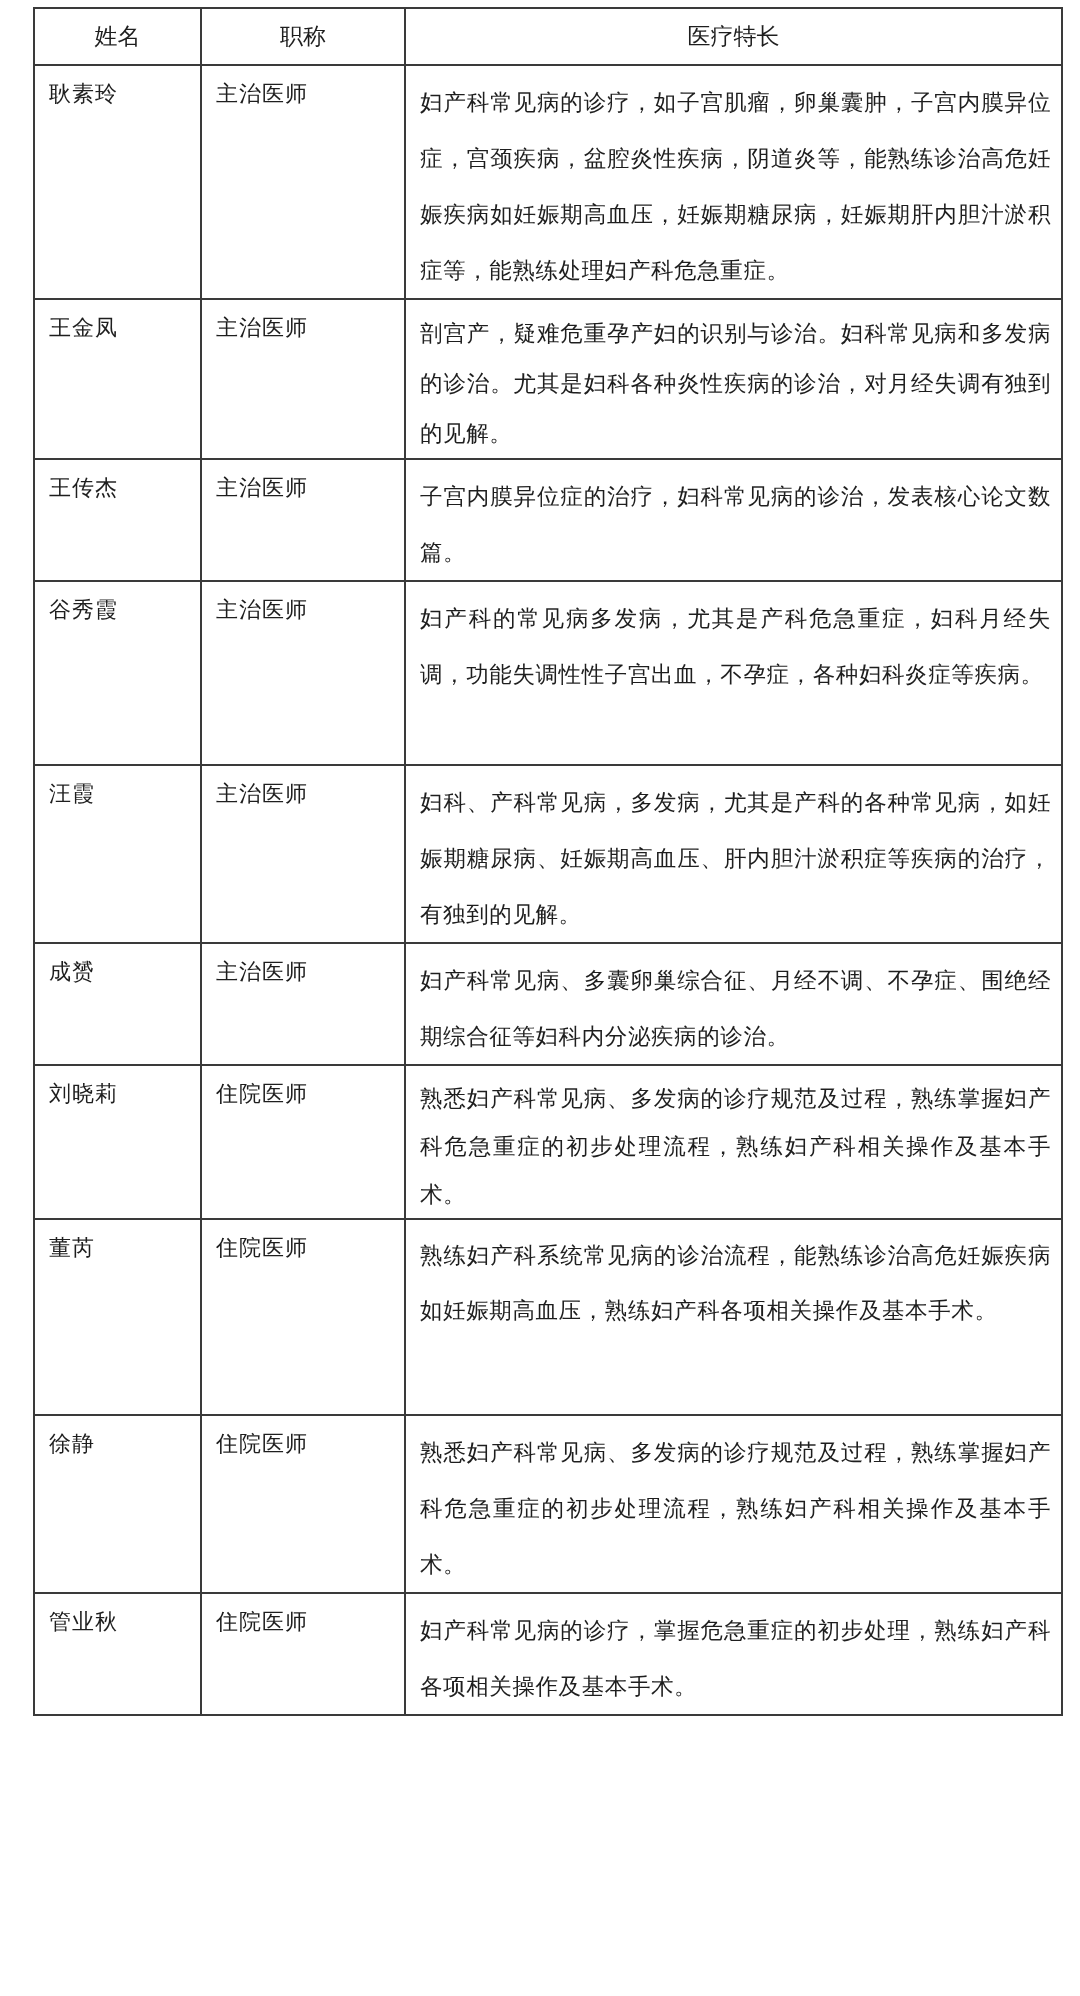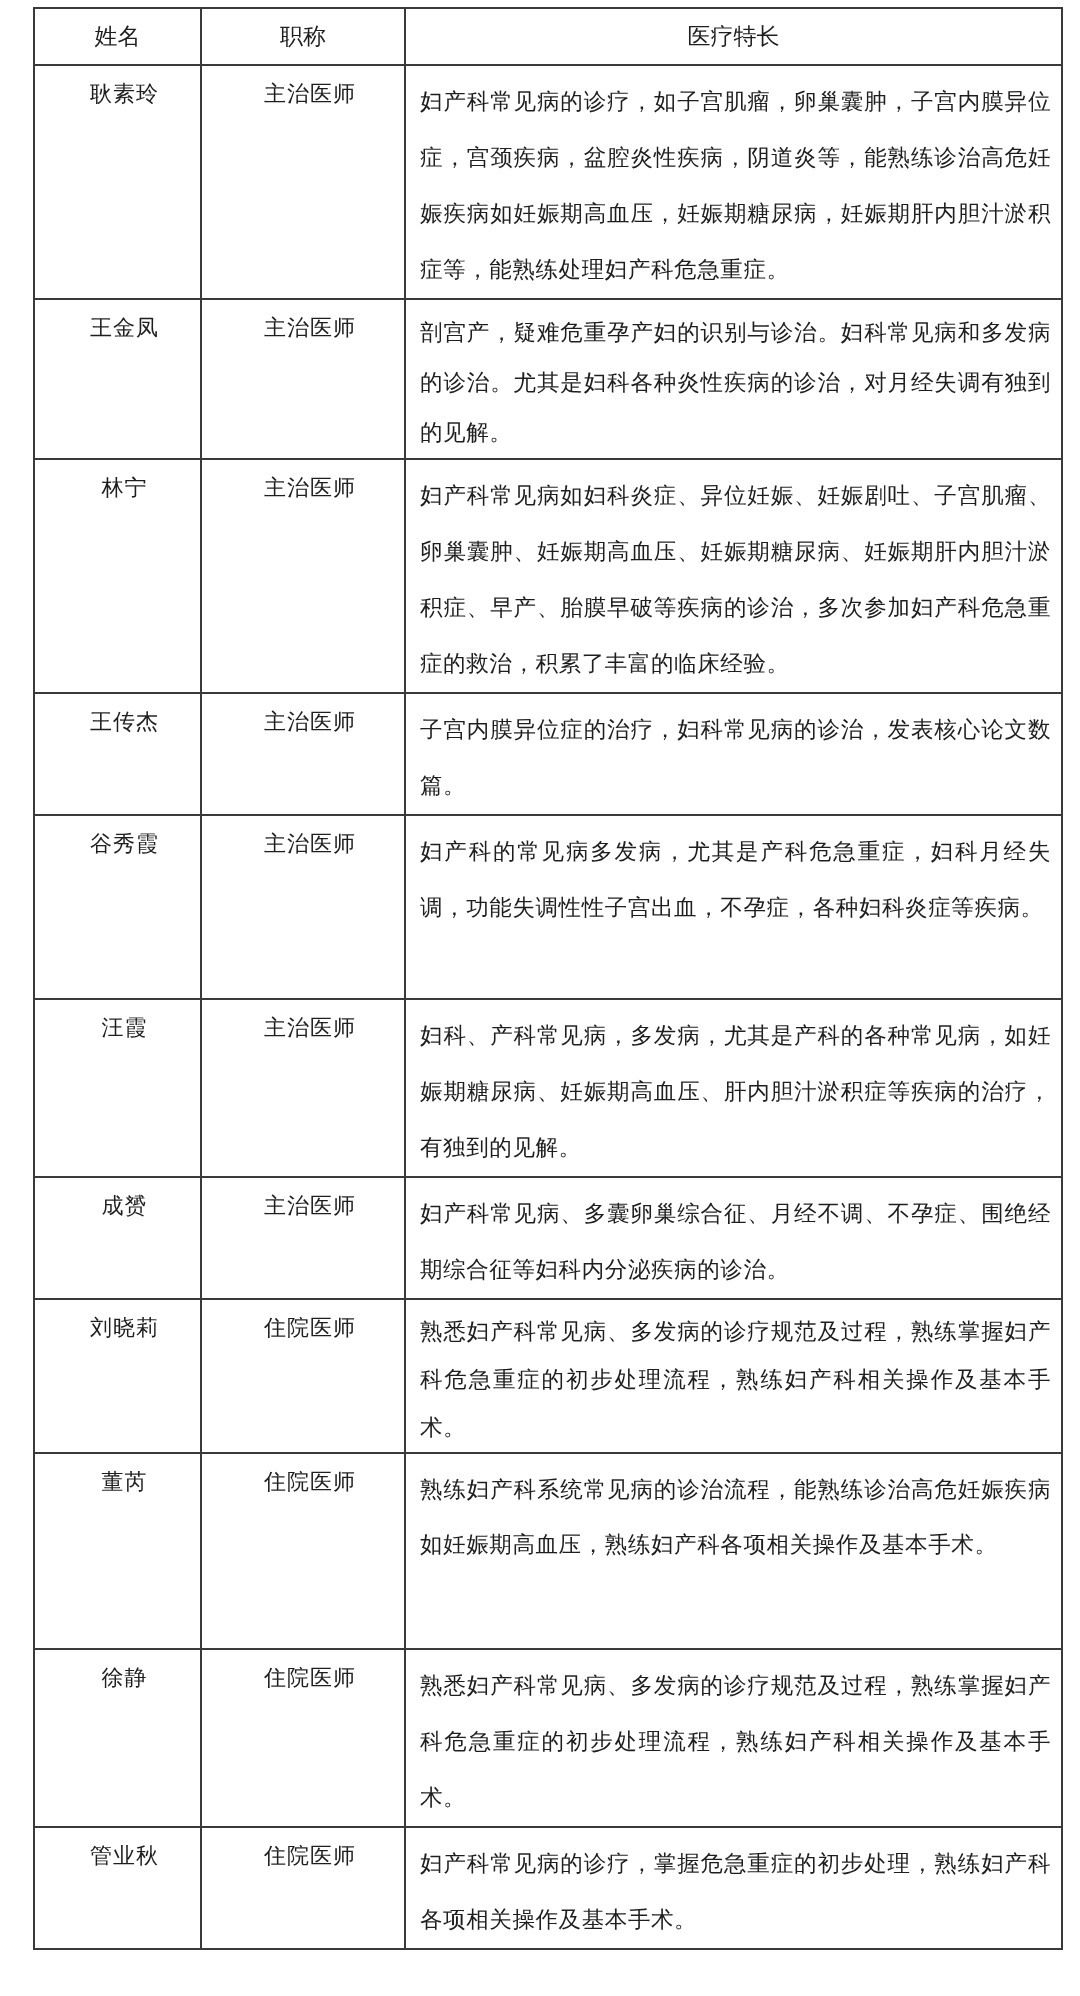--- a/index.html
+++ b/index.html
@@ -3,26 +3,26 @@
 <meta charset="utf-8">
 <style>
   html, body { margin: 0; padding: 0; background: #ffffff; }
   body { width: 1080px; height: 1996px; position: relative; overflow: hidden;
          font-family: "DejaVu Serif", "Liberation Serif", serif; color: #1e1e1e; }
   .tbl { position: absolute; left: 33px; top: 7px; width: 1028px;
          border-collapse: collapse; table-layout: fixed; }
   .tbl col.c1 { width: 167px; }
   .tbl col.c2 { width: 204px; }
   .tbl col.c3 { width: 657px; }
-  .tbl th, .tbl td { border: 2px solid #3a3a3a; padding: 0; vertical-align: top; text-align: center; }
+  .tbl th, .tbl td { border: 2px solid #3a3a3a; padding: 0; vertical-align: top; }
   .tbl th { height: 55px; font-weight: normal; font-size: 23px; text-align: center;
             vertical-align: middle; }
   .tbl td.name, .tbl td.title { font-size: 22px; padding: 13px 0 0 14px; letter-spacing: 1px; }
   .tbl td.spec { font-size: 22.5px; padding: 8px 10px 0 14px; letter-spacing: 0.6px;
-                 text-align: justify; font-family: Liberation Serif, serif; }
+                 text-align: justify; }
 </style>
 </head>
 <body>
 
 <table class="tbl">
   <colgroup>
       <col class="c1">
       <col class="c2">
       <col class="c3">
     </colgroup>
@@ -36,25 +36,20 @@
   <tbody>
     <tr style="height:228px">
       <td class="name">耿素玲</td>
       <td class="title">主治医师</td>
       <td class="spec" style="line-height:56px">妇产科常见病的诊疗，如子宫肌瘤，卵巢囊肿，子宫内膜异位症，宫颈疾病，盆腔炎性疾病，阴道炎等，能熟练诊治高危妊娠疾病如妊娠期高血压，妊娠期糖尿病，妊娠期肝内胆汁淤积症等，能熟练处理妇产科危急重症。</td>
     </tr>
     <tr style="height:160px">
       <td class="name">王金凤</td>
       <td class="title">主治医师</td>
       <td class="spec" style="line-height:50px">剖宫产，疑难危重孕产妇的识别与诊治。妇科常见病和多发病的诊治。尤其是妇科各种炎性疾病的诊治，对月经失调有独到的见解。</td>
-    </tr>
-    <tr style="height:227px">
-      <td class="name">林宁</td>
-      <td class="title">主治医师</td>
-      <td class="spec" style="line-height:56px">妇产科常见病如妇科炎症、异位妊娠、妊娠剧吐、子宫肌瘤、卵巢囊肿、妊娠期高血压、妊娠期糖尿病、妊娠期肝内胆汁淤积症、早产、胎膜早破等疾病的诊治，多次参加妇产科危急重症的救治，积累了丰富的临床经验。</td>
     </tr>
     <tr style="height:113px">
       <td class="name">王传杰</td>
       <td class="title">主治医师</td>
       <td class="spec" style="line-height:56px">子宫内膜异位症的治疗，妇科常见病的诊治，发表核心论文数篇。</td>
     </tr>
     <tr style="height:184px">
       <td class="name">谷秀霞</td>
       <td class="title">主治医师</td>
       <td class="spec" style="line-height:56px">妇产科的常见病多发病，尤其是产科危急重症，妇科月经失调，功能失调性性子宫出血，不孕症，各种妇科炎症等疾病。</td>

